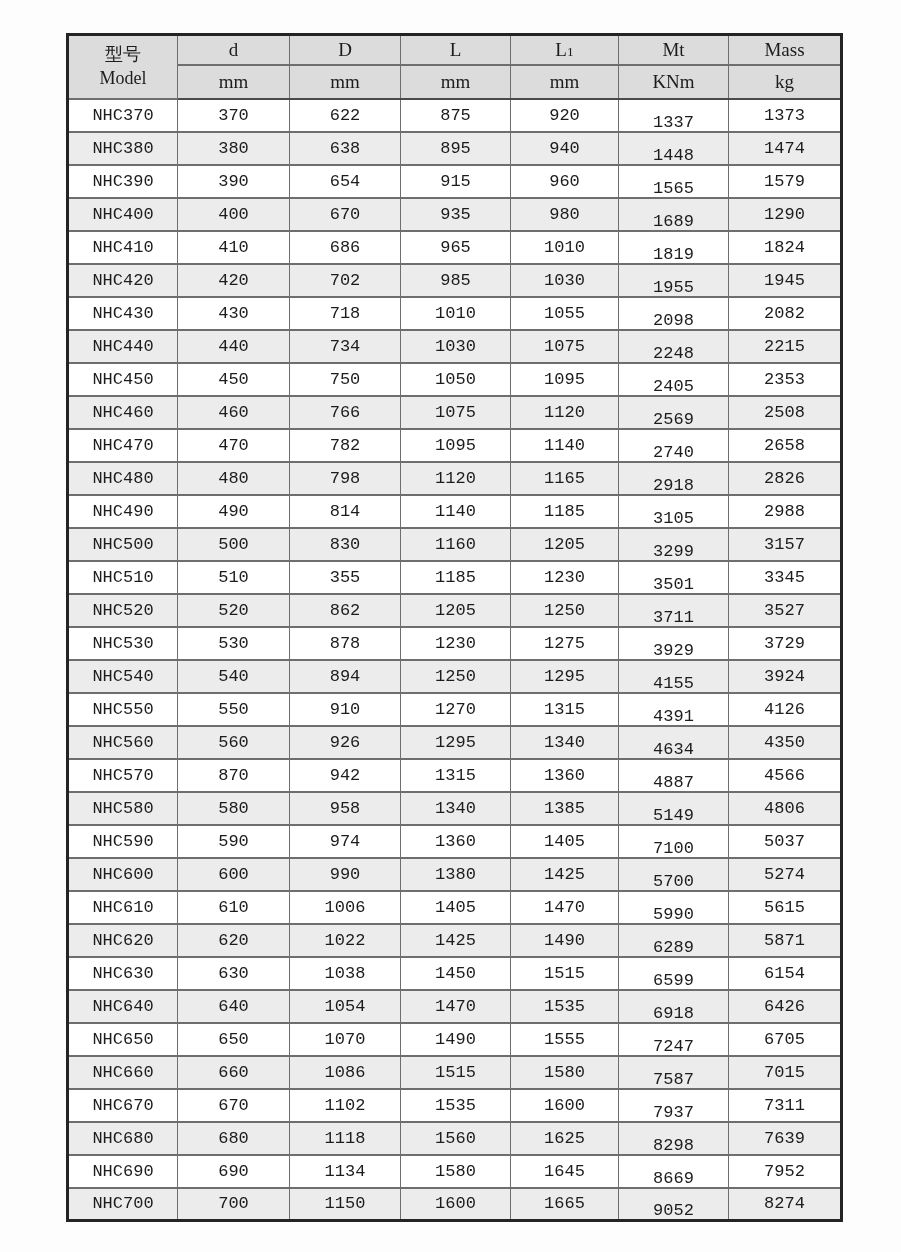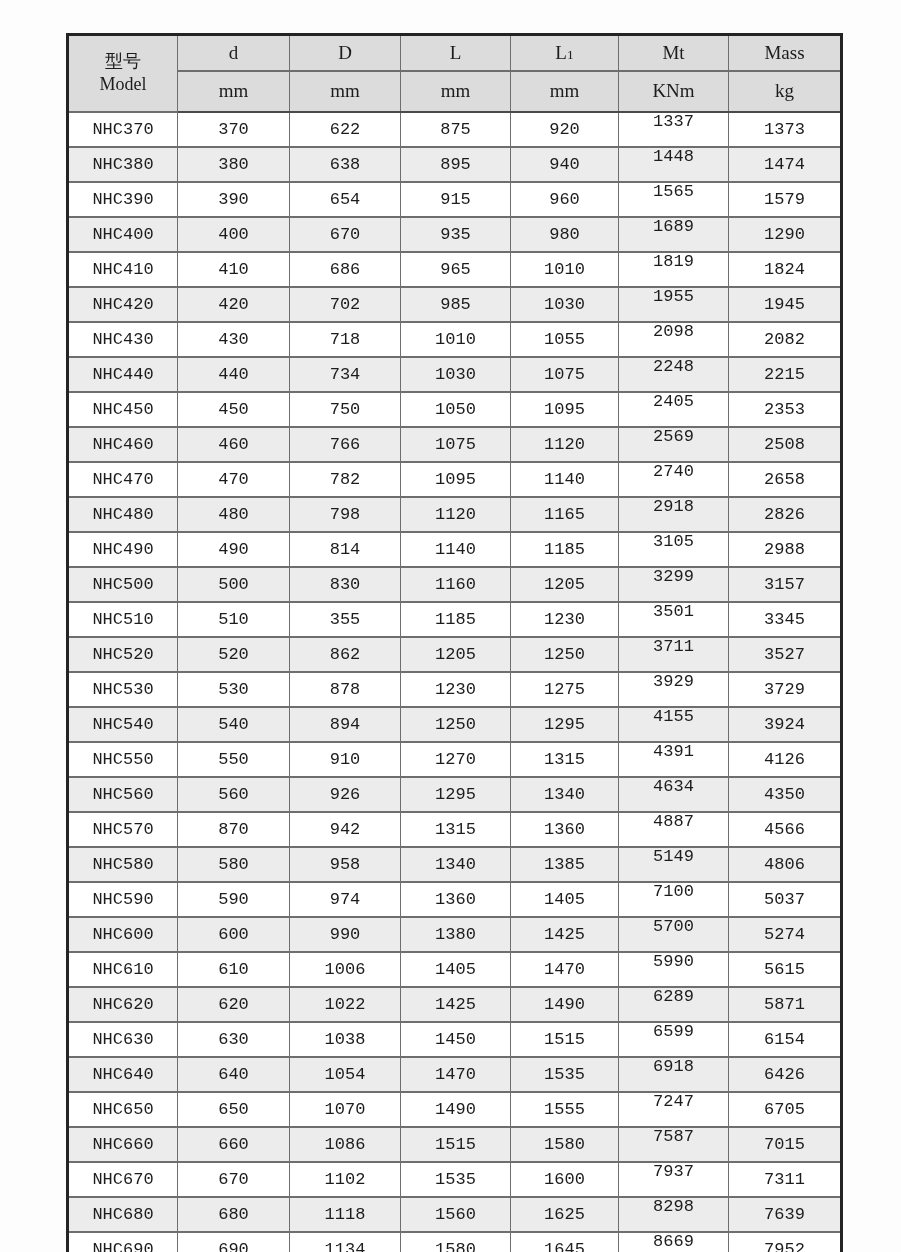--- a/index.html
+++ b/index.html
@@ -31,40 +31,40 @@
     text-align: center;
     vertical-align: middle;
     font-weight: normal;
     padding: 0;
     overflow: hidden;
     white-space: nowrap;
   }
   thead th {
     background: var(--header-bg, #dcdcdc);
   }
-  tr.head-labels { height: 36px; font-size: 19px; }
-  tr.head-units  { height: 41px; font-size: 19px; }
+  tr.head-labels { height: 30px; font-size: 19px; }
+  tr.head-units  { height: 34px; font-size: 19px; }
   tr.head-units th { border-bottom: 2px solid #4a4a4a; }
   th.model-head {
     font-size: 18px;
     line-height: 1.3;
   }
   .sub { font-size: 0.7em; }
   tbody tr {
     height: 33px;
     font-size: 17px;
     background: #ffffff;
     font-family: Liberation Mono, monospace;
   }
   tbody tr.alt {
     background: var(--alt-row-bg, #ececec);
   }
   td.mt-cell {
     vertical-align: bottom;
-    padding-bottom: 16px;
+    padding-bottom: 0;
     line-height: 1;
     margin-top: 40px;
   }
 </style>
 </head>
 <body>
 
 <table class="spec-table">
   <colgroup>
     <col style="width:110px">

